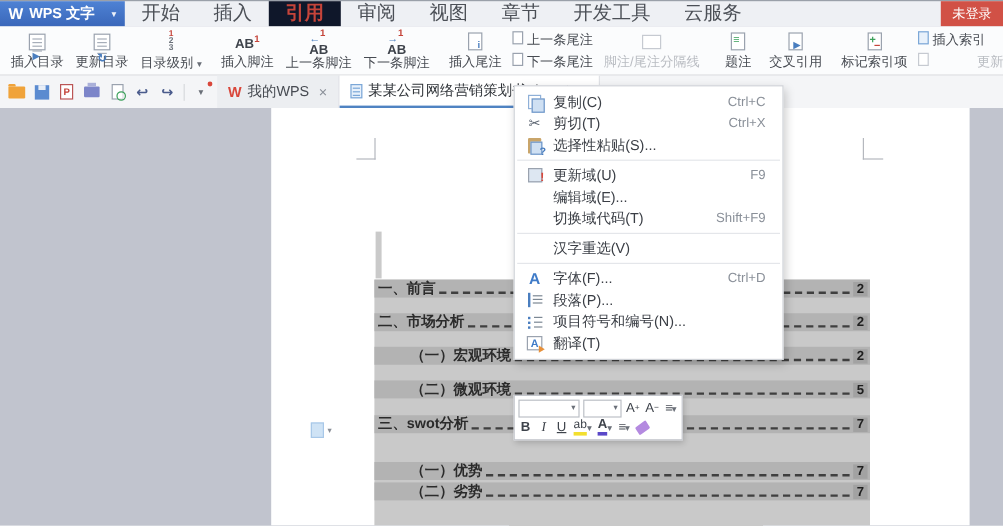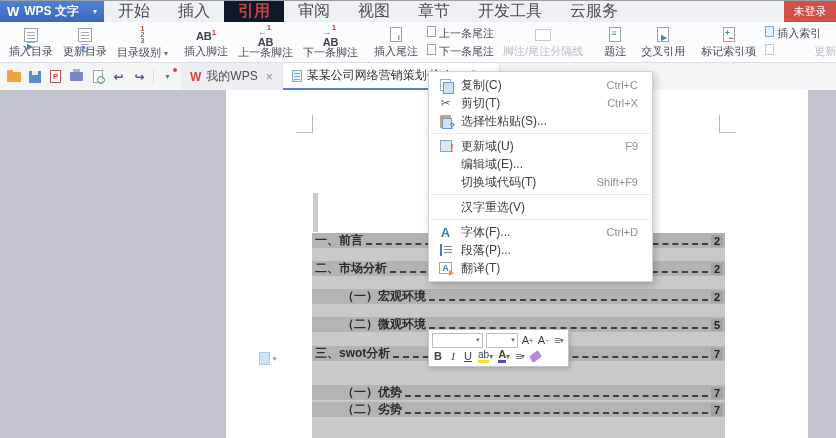--- a/index.html
+++ b/index.html
@@ -424,20 +424,27 @@
   </div>
   <div class="mitem">
     <span class="mic">
         <span class="ic-para"></span>
       </span>
     <span class="mlabel">段落(P)...</span>
     <span class="msc"></span>
   </div>
   <div class="mitem">
     <span class="mic">
+        <span class="ic-bullets"></span>
+      </span>
+    <span class="mlabel">项目符号和编号(N)...</span>
+    <span class="msc"></span>
+  </div>
+  <div class="mitem">
+    <span class="mic">
         <span class="ic-trans">A</span>
       </span>
     <span class="mlabel">翻译(T)</span>
     <span class="msc"></span>
   </div>
 </div>
 
 <div class="minibar">
   <div class="mrow">
     <span class="combo font">

